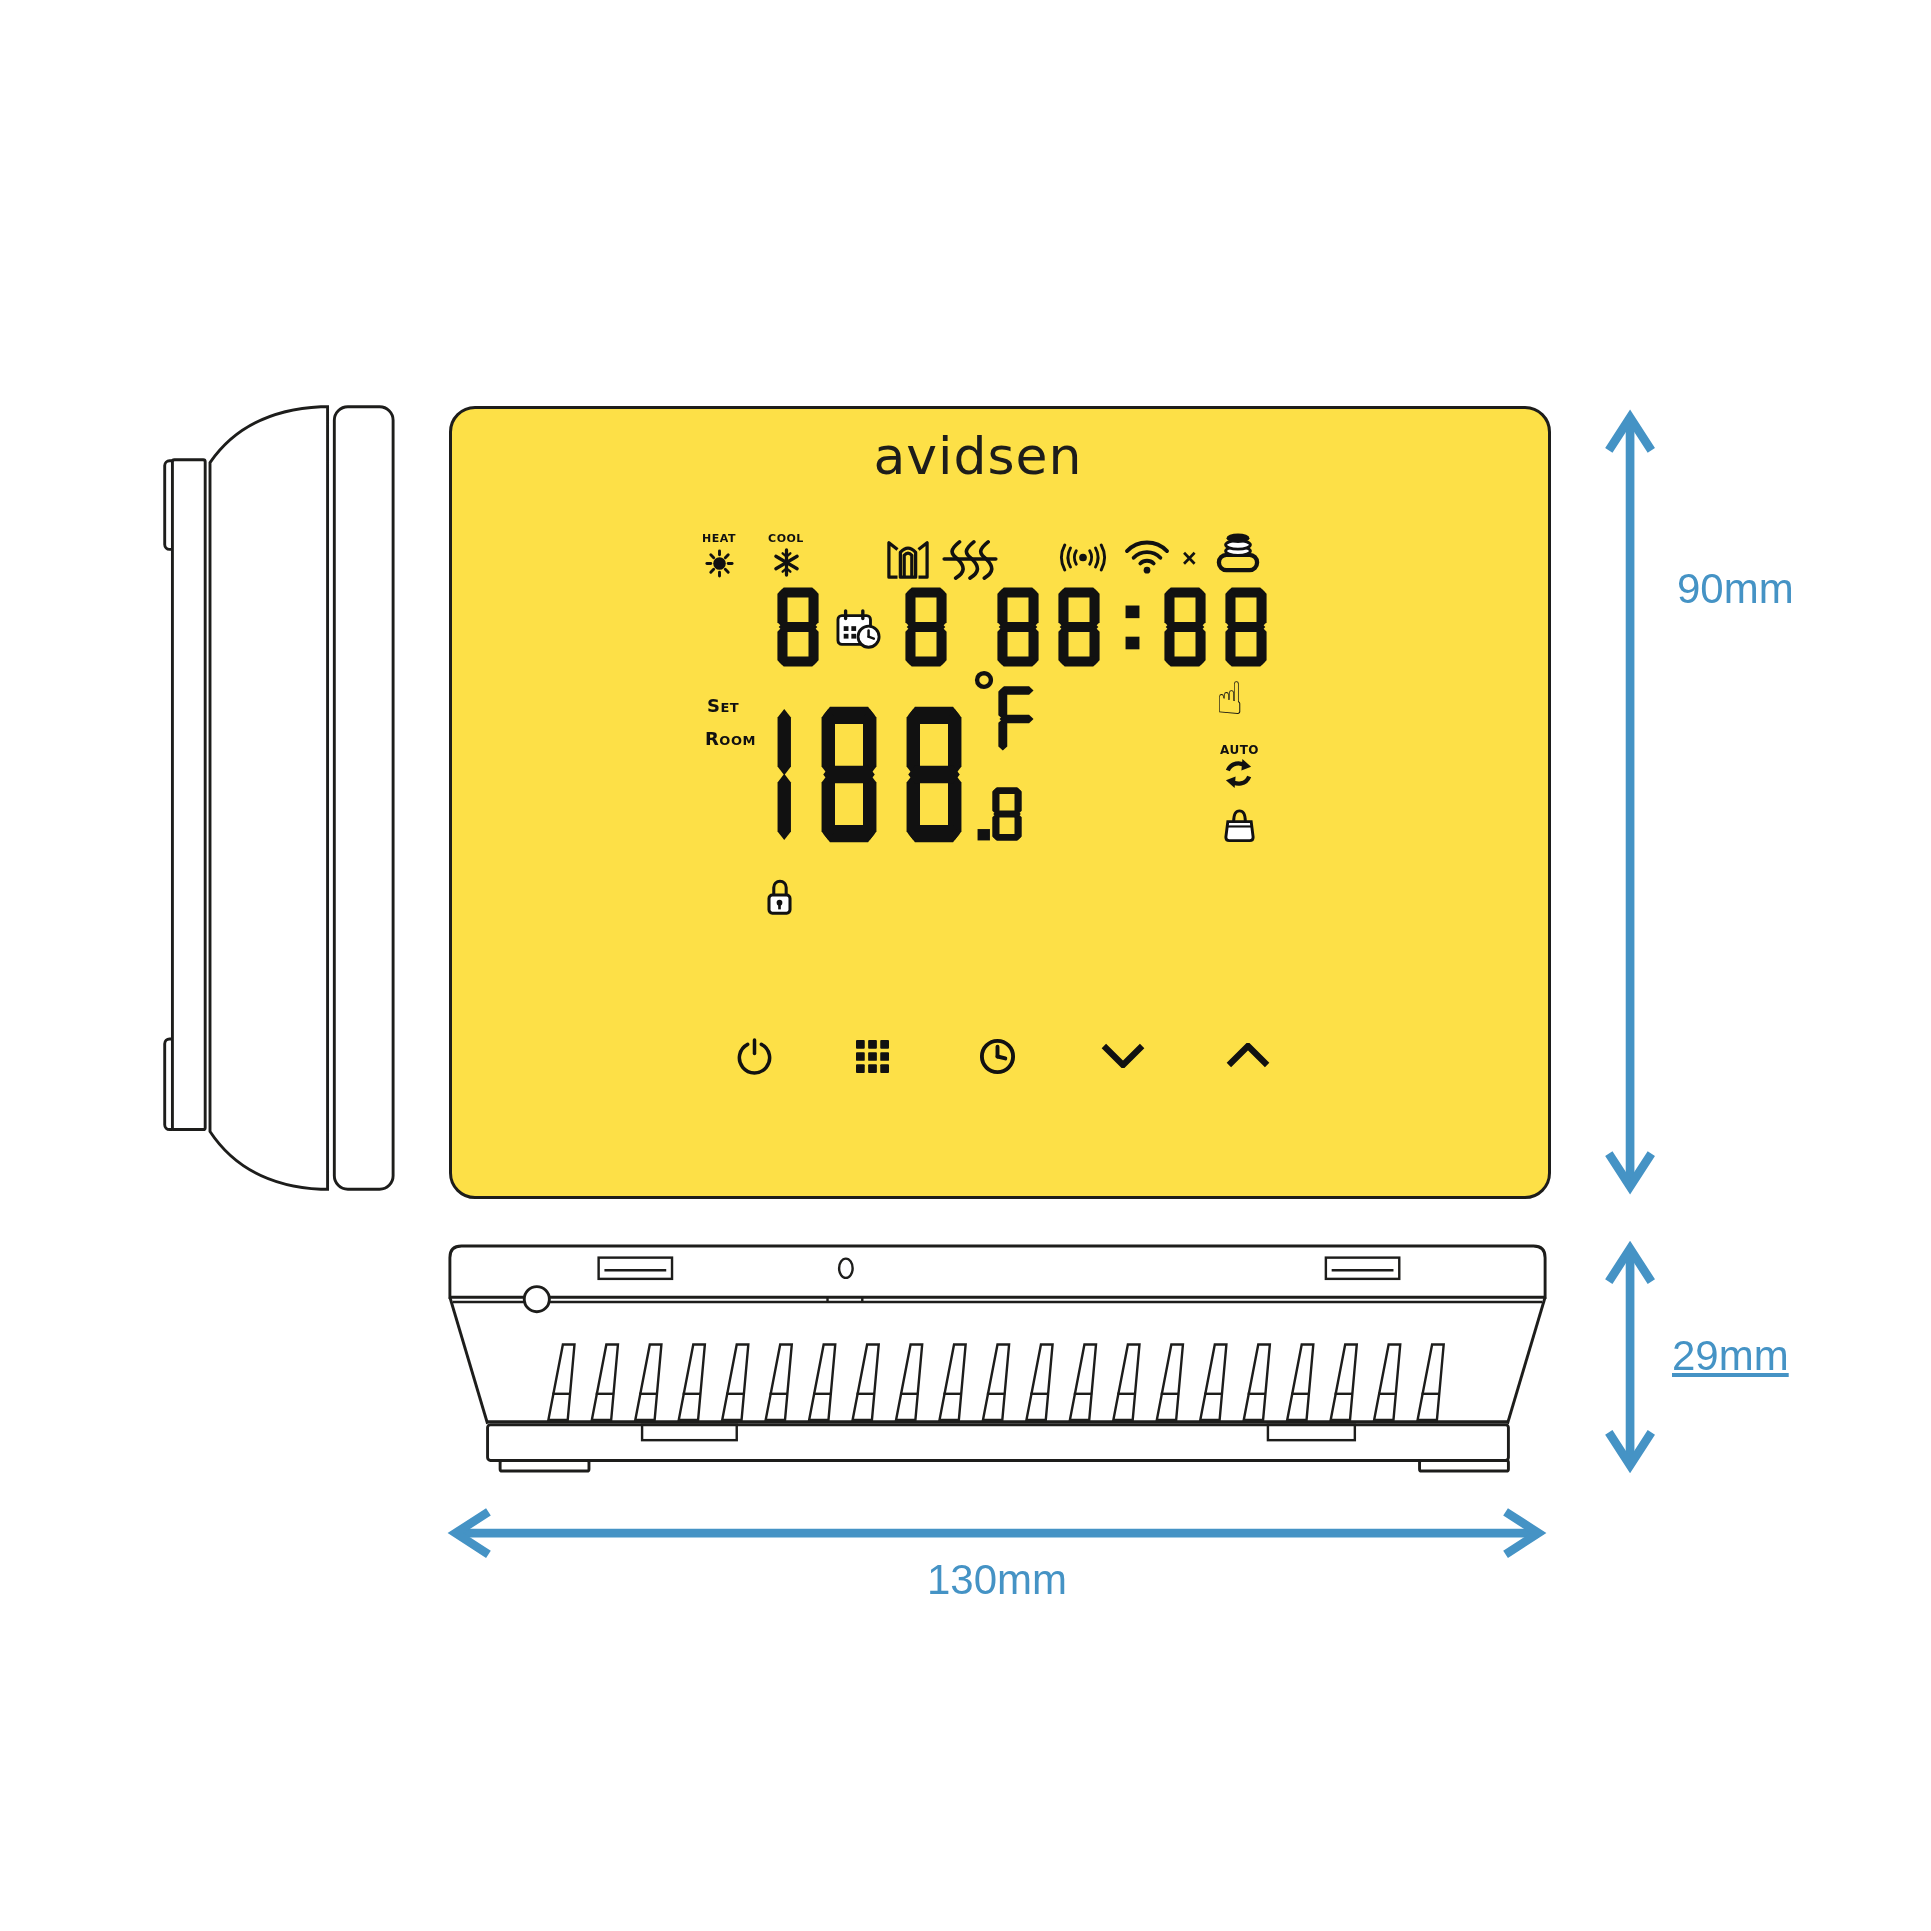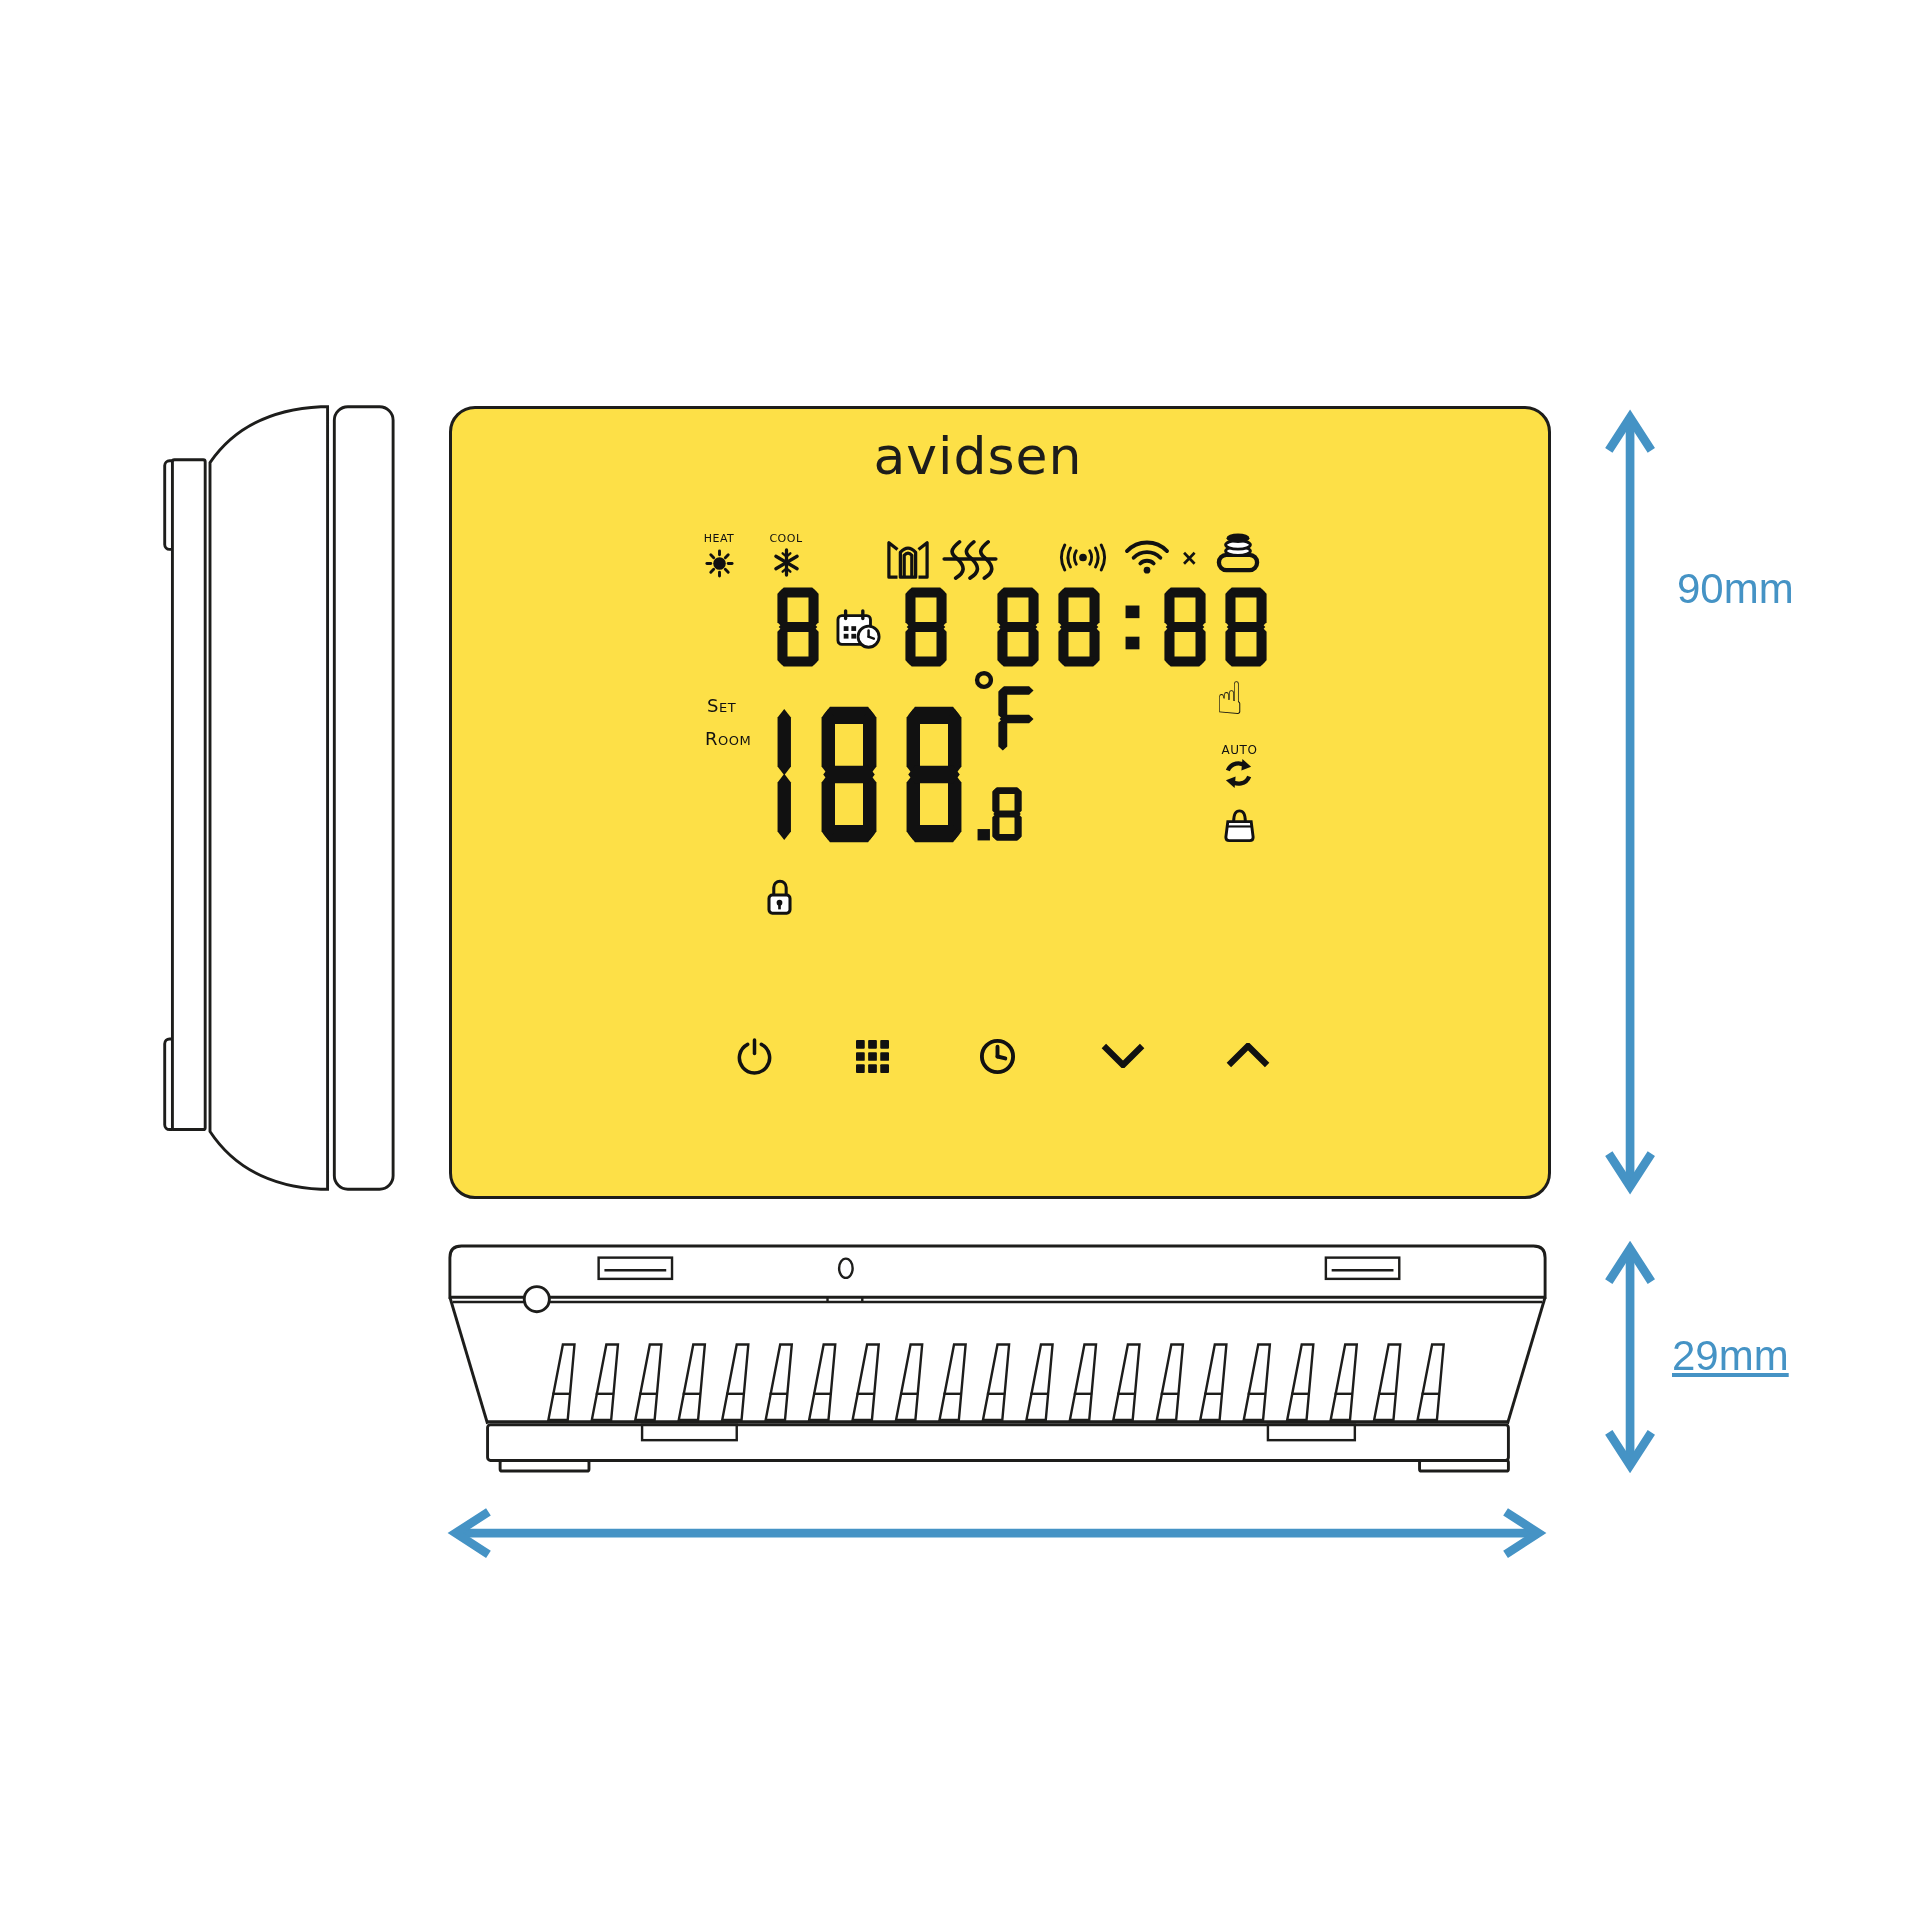--- a/index.html
+++ b/index.html
@@ -12,21 +12,21 @@
   svg{display:block;}
   .outline{fill:#ffffff;stroke:var(--line);stroke-width:3;}
   .thin{fill:none;stroke:var(--line);stroke-width:2.5;}
 
   
   .front-panel{left:449px;top:406px;width:1096px;height:787px;border:3.4px solid var(--line);
                border-radius:26px;background:#fde047;position:absolute;}
   .logo{position:absolute;left:526px;top:17.4px;transform:translateX(-50%);
         font-family:"DejaVu Sans",sans-serif;font-size:52px;font-weight:400;
         letter-spacing:1px;color:var(--line);}
-  .lcd-label{font-family:"DejaVu Sans",sans-serif;font-weight:normal;color:var(--lcd);}
+  .lcd-label{font-family:"DejaVu Sans",sans-serif;font-weight:bold;color:var(--lcd);}
   .mini-label{font-size:11px;letter-spacing:0.5px;text-align:center;}
   .icon-block{position:absolute;display:flex;flex-direction:column;align-items:center;gap:1.9px;}
   .setroom{font-size:18px;font-variant:small-caps;letter-spacing:0.5px;}
   .x-mark{font-size:25px;font-weight:bold;color:var(--lcd);line-height:1;}
   .hand{font-family:"DejaVu Sans",sans-serif;font-size:45px;color:var(--lcd);line-height:1;}
   .degree{font-family:"DejaVu Sans",sans-serif;font-size:56px;font-weight:bold;color:var(--lcd);line-height:0.5;}
 
   
   .seg polygon,.seg rect{fill:var(--lcd);}
   .d-sm .seg{width:42px;height:80px;}
@@ -420,15 +420,16 @@
     <path class="dim-stroke" d="M 11 42 L 33 8 L 55 42"></path>
     <path class="dim-stroke" d="M 11 198 L 33 232 L 55 198"></path>
   </svg>
   <div class="dim-label" style="left:1672px;top:1332px;text-decoration:underline;">29mm</div>
 
   <svg class="abs" style="left:444px;top:1501px;" width="1106" height="68" viewBox="0 0 1145 70">
     <line class="dim-stroke" x1="18" y1="33" x2="1127" y2="33"></line>
     <path class="dim-stroke" d="M 46 11 L 12 33 L 46 55"></path>
     <path class="dim-stroke" d="M 1099 11 L 1133 33 L 1099 55"></path>
   </svg>
+  <div class="dim-label" style="left:444px;top:1556px;width:1106px;text-align:center;">130mm</div>
 
 </div>
 
 
 </body></html>

